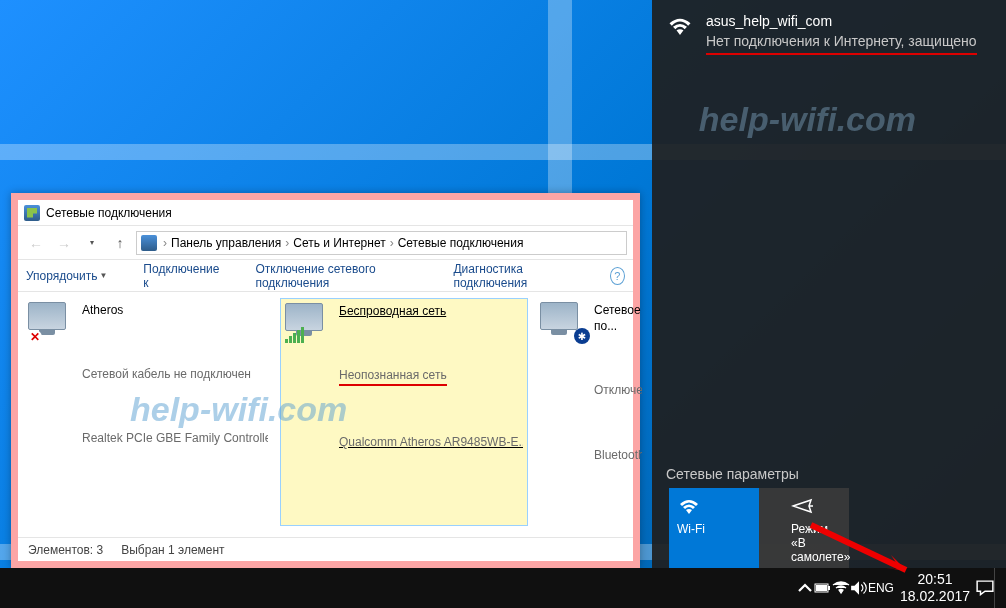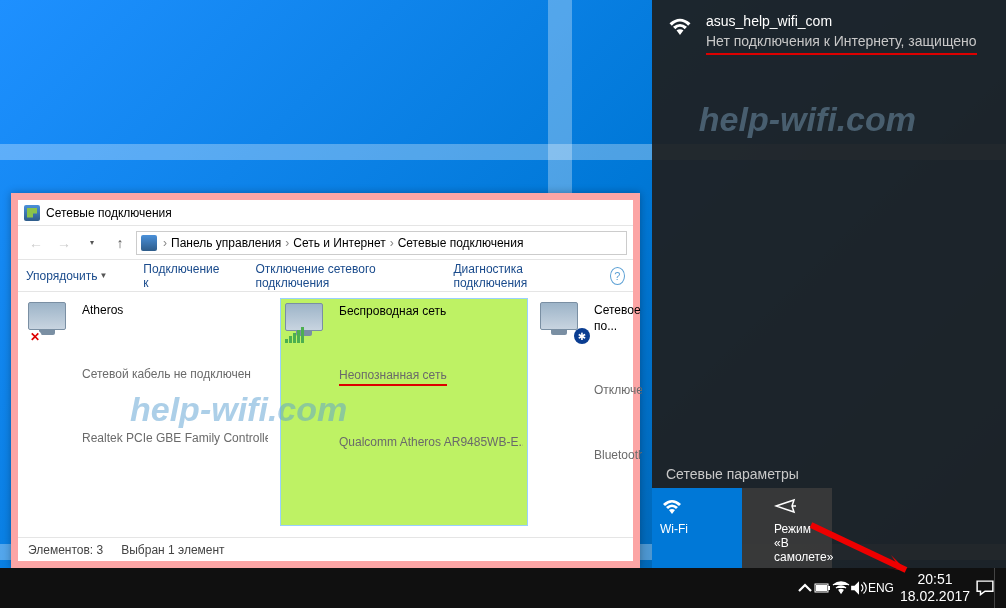--- a/index.html
+++ b/index.html
@@ -25,21 +25,21 @@
   .bc-icon { width: 16px; height: 16px; background: linear-gradient(#4a90d9, #2e5c8a); border-radius: 2px; margin-right: 2px; }
   .bc-sep { color: #888; margin: 0 2px; }
   
   .toolbar { height: 32px; display: flex; align-items: center; padding: 0 8px; gap: 36px; font-size: 12px; border-bottom: 1px solid #e5e5e5; color: #1a4b8c; }
   .toolbar-item { display: flex; align-items: center; gap: 2px; cursor: default; }
   .toolbar-help { margin-left: auto; width: 18px; height: 18px; border-radius: 50%; border: 1px solid #5a9fd4; color: #5a9fd4; display: flex; align-items: center; justify-content: center; font-size: 11px; }
   .chev { font-size: 8px; color: #555; }
   
   .content { padding: 6px; display: flex; gap: 8px; height: 240px; }
   .conn { width: 248px; display: flex; gap: 6px; padding: 4px; align-items: flex-start; }
-  .conn.selected { background: #bef264; border: 1px solid #99d1ff; }
+  .conn.selected { background: #fef9c3; border: 1px solid #99d1ff; text-decoration: underline; }
   .conn-icon { width: 48px; height: 40px; position: relative; flex-shrink: 0; }
   .monitor { width: 38px; height: 28px; background: linear-gradient(#9db4c8, #c8d4e0); border: 1px solid #7a8fa3; border-radius: 2px; position: relative; }
   .monitor::after { content:''; position:absolute; left:50%; bottom:-6px; transform:translateX(-50%); width:16px; height:5px; background:#7a8fa3; border-radius: 0 0 2px 2px; }
   .cable-x { position: absolute; left: 0; bottom: -2px; width: 14px; height: 14px; background: #fff; border-radius: 50%; color: #d00; font-size: 12px; font-weight: bold; display: flex; align-items: center; justify-content: center; }
   .wifi-bars { position: absolute; left: 0; bottom: 0; display: flex; align-items: flex-end; gap: 1px; }
   .wifi-bars span { width: 3px; background: #4caf50; }
   .wifi-bars span:nth-child(1){height:4px}.wifi-bars span:nth-child(2){height:7px}.wifi-bars span:nth-child(3){height:10px}.wifi-bars span:nth-child(4){height:13px}.wifi-bars span:nth-child(5){height:16px}
   .bt-badge { position: absolute; right: -2px; bottom: -2px; width: 16px; height: 16px; background: #0a3d91; border-radius: 50%; color: #fff; font-size: 10px; display: flex; align-items: center; justify-content: center; }
   .conn-text { font-size: 12px; line-height: 1.35; overflow: hidden; }
   .conn-title { color: #000; }
@@ -48,21 +48,21 @@
   
   .statusbar { position: absolute; left: 0; right: 0; bottom: 0; height: 24px; border-top: 1px solid #e5e5e5; display: flex; align-items: center; padding: 0 10px; font-size: 12px; gap: 18px; color: #444; }
   
   
   .flyout { position: absolute; right: 0; top: 0; bottom: 40px; width: 354px; background: rgba(30,30,30,0.92); color: #fff; }
   .flyout-net { padding: 12px 14px; display: flex; gap: 12px; align-items: flex-start; }
   .flyout-wifi-icon { width: 28px; height: 22px; margin-top: 2px; }
   .flyout-net-text { font-size: 14px; line-height: 1.4; }
   .flyout-net-sub { color: #c8c8c8; border-bottom: 2px solid #d00; padding-bottom: 2px; display: inline-block; }
   .flyout-settings { position: absolute; left: 14px; bottom: 86px; font-size: 14px; color: #c8c8c8; }
-  .flyout-tiles { position: absolute; left: 0; bottom: 0; display: flex; }
+  .flyout-tiles { position: absolute; left: 17px; bottom: 0; display: flex; }
   .tile { width: 90px; height: 80px; padding: 8px; font-size: 12px; color: #fff; }
   .tile.active { background: #0078d7; }
   .tile.inactive { background: rgba(60,60,60,0.85); padding-left: 32px; }
   .tile-icon { width: 24px; height: 20px; margin-bottom: 6px; }
   
   
   .taskbar { position: absolute; left: 0; right: 0; bottom: 0; height: 40px; background: #101010; display: flex; align-items: center; color: #fff; font-size: 12px; }
   .tray { margin-left: auto; display: flex; align-items: center; padding: 0 6px; height: 100%; }
   .tray-icon { width: 18px; height: 18px; display: flex; align-items: center; justify-content: center; }
   .tray-clock { text-align: center; line-height: 1.2; font-size: 14px; padding: 0 6px; }

